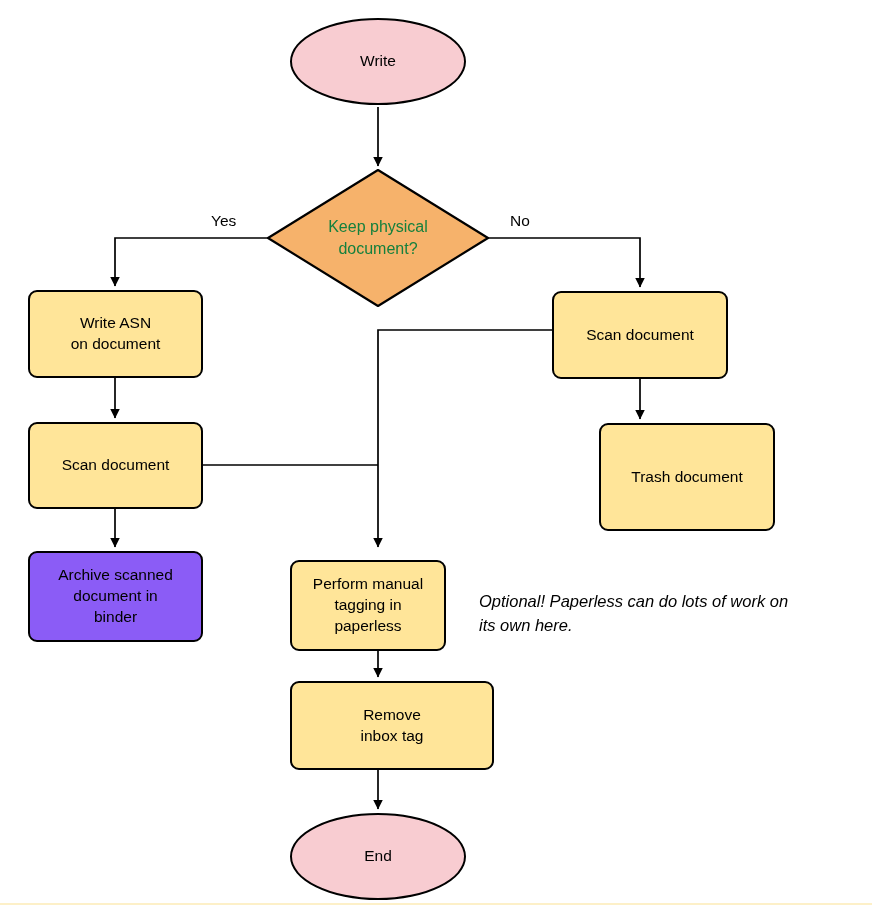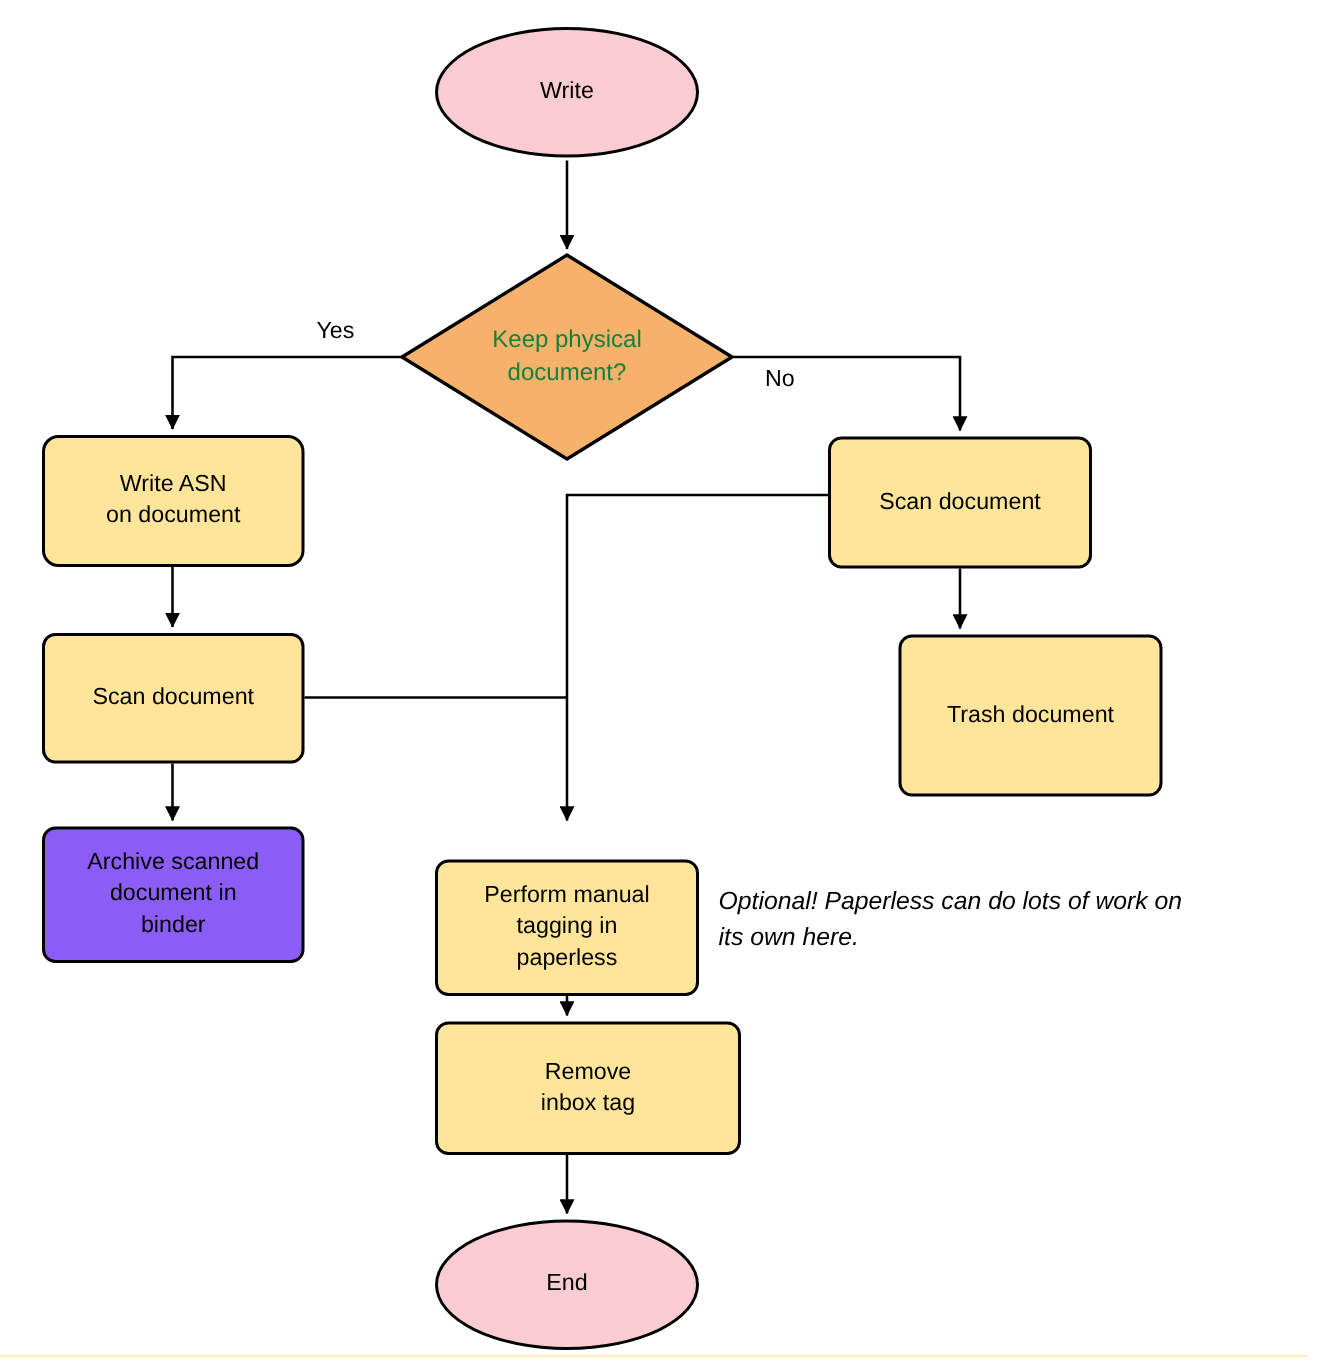--- a/index.html
+++ b/index.html
@@ -24,29 +24,29 @@
     font-size:16px; line-height:1.35; color:#15803d;
   }
   
   .n-start   { left:290px; top:18px;  width:176px; height:87px; }
   .n-decision{ left:278px; top:200px; width:200px; height:76px; }
   .n-write   { left:28px;  top:290px; width:175px; height:88px; }
   .n-scanl   { left:28px;  top:422px; width:175px; height:87px; }
   .n-archive { left:28px;  top:551px; width:175px; height:91px; }
   .n-scanr   { left:552px; top:291px; width:176px; height:88px; }
   .n-trash   { left:579px; top:423px; width:176px; height:108px;margin-left:20px; }
-  .n-tag     { left:290px; top:573px; width:176px; height:91px; }
+  .n-tag     { left:290px; top:560px; width:156px; height:91px; }
   .n-remove  { left:290px; top:681px; width:204px; height:89px; }
   .n-end     { left:290px; top:813px; width:176px; height:87px; }
 
   .edge-label {
     position:absolute; font-size:15.5px; color:#000; white-space:nowrap;
   }
   .el-yes { left:211px; top:212px; }
-  .el-no  { left:510px; top:212px;margin-top:32px; }
+  .el-no  { left:510px; top:212px; }
 
   .annotation {
     position:absolute; left:479px; top:590px; width:400px;
     font-size:16.5px; font-style:italic; line-height:1.45;
     white-space:pre-line; color:#000;
   }
   .bottom-edge-line {
     position:absolute; left:0; top:903px; width:872px; height:2px;
     background:#fdeec2; opacity:0.9;
   }
@@ -75,21 +75,21 @@
     <path d="M203 465 L378 465" fill="none" stroke="#000" stroke-width="1.7"></path>
     <path d="M378 642 L378 677" fill="none" stroke="#000" stroke-width="1.7" marker-end="url(#arrow)"></path>
     <path d="M378 770 L378 809" fill="none" stroke="#000" stroke-width="1.7" marker-end="url(#arrow)"></path>
   </svg>
 
   <div class="node terminal n-start" style="background: rgb(248, 204, 209);">Write</div>
 
   <div class="decision-label n-decision">Keep physical
 document?</div>
 
-  <div class="node process n-write" style="background: rgb(255, 229, 153); border-radius: 11px;">Write ASN
+  <div class="node process n-write" style="background: rgb(255, 229, 153);">Write ASN
 on document</div>
 
   <div class="node process n-scanl" style="background: rgb(255, 229, 153);">Scan document</div>
 
   <div class="node process n-archive" style="background: #8b5cf6;">Archive scanned
 document in
 binder</div>
 
   <div class="node process n-scanr" style="background: rgb(255, 229, 153);">Scan document</div>
 

